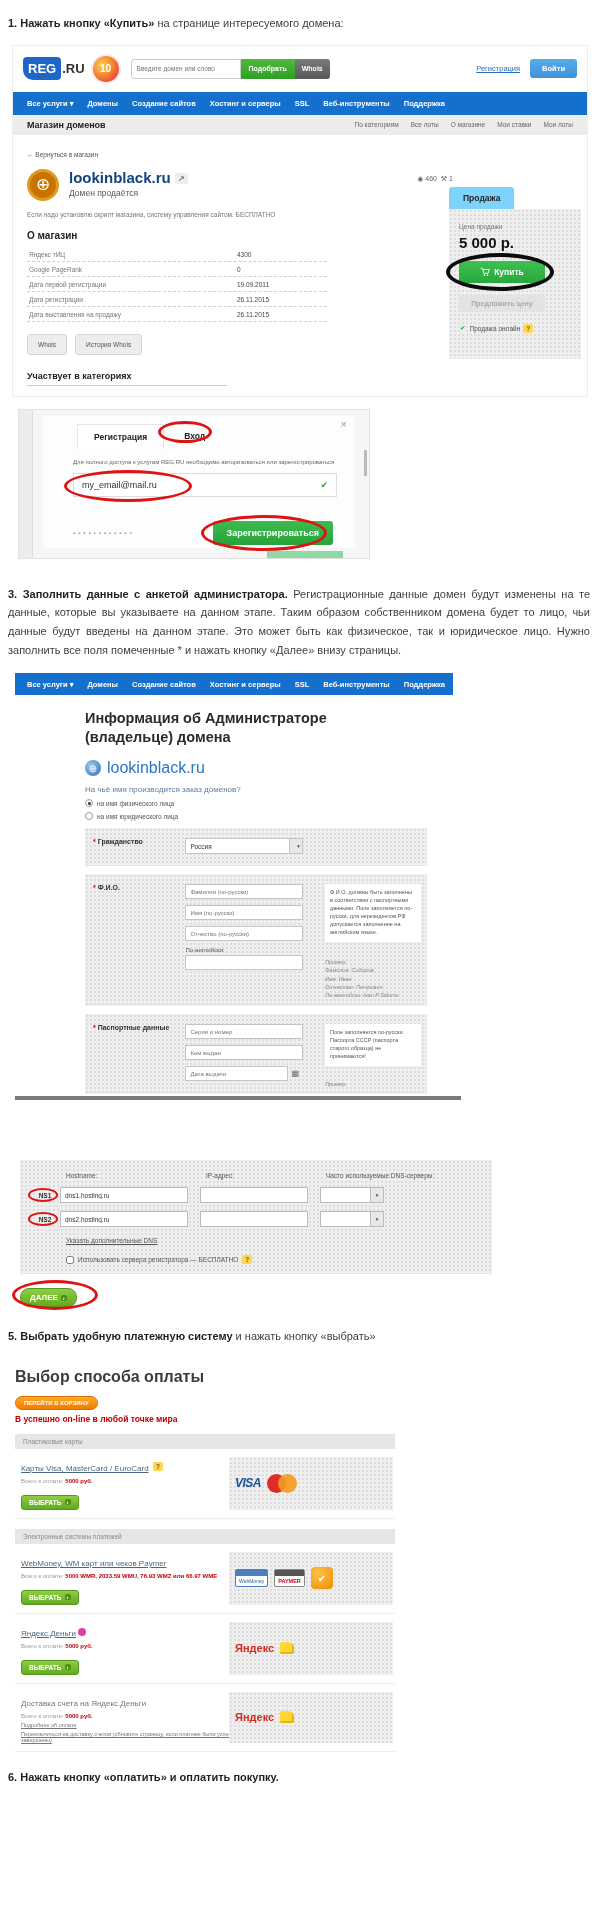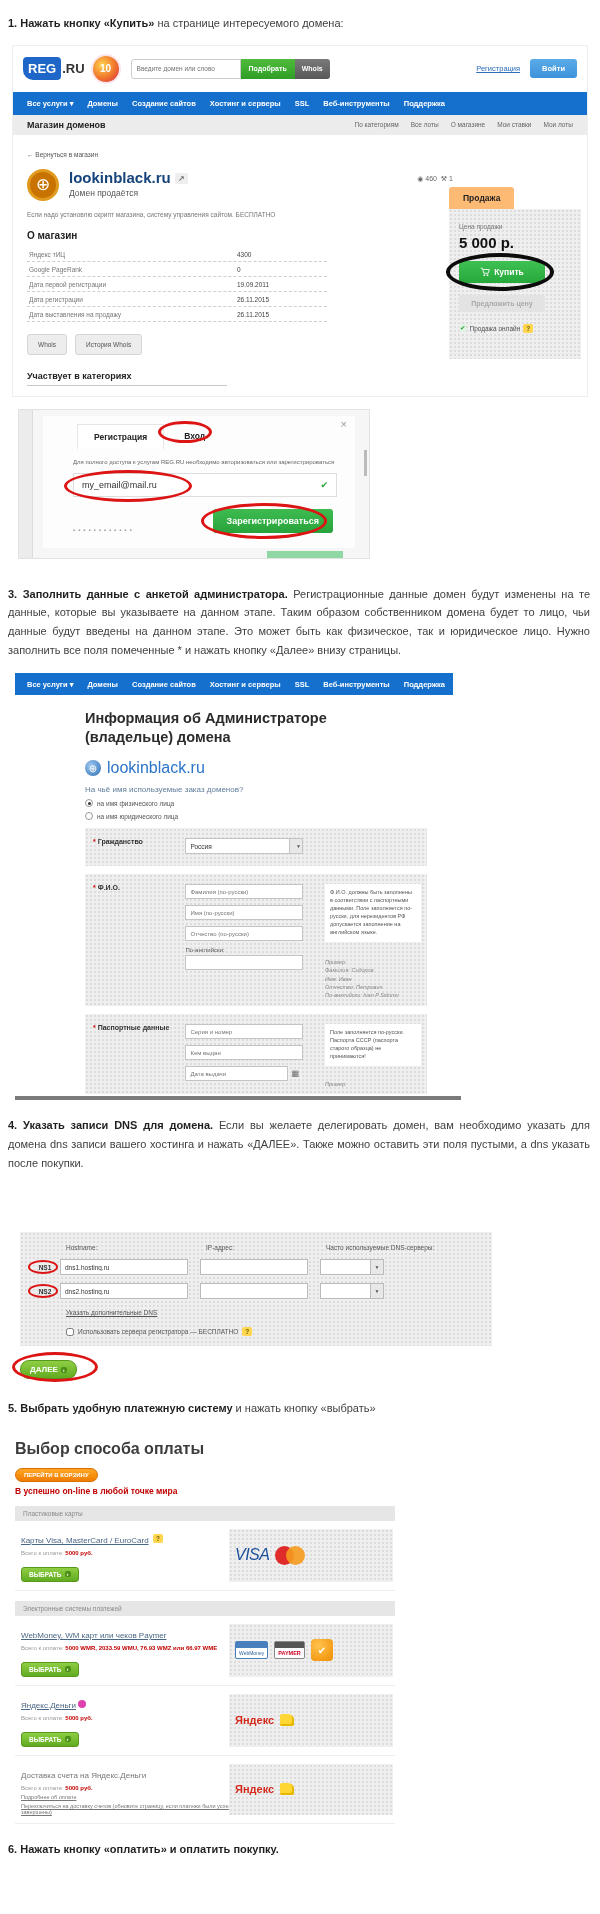--- a/index.html
+++ b/index.html
@@ -49,21 +49,21 @@
   .promo { font-size:6.5px; color:#777; margin-top:10px; width:300px; }
   .about-t { font-size:10px; color:#222; margin-top:12px; }
   .tbl { width:300px; margin-top:6px; }
   .tbl .row { display:flex; justify-content:space-between; border-bottom:1px dashed #cfcfcf; padding:4px 0 3px 2px; }
   .tbl .lb { font-size:6.5px; color:#777; }
   .tbl .vl { font-size:6.5px; color:#444; width:90px; }
   .whois-btns { margin-top:12px; display:flex; gap:8px; }
   .whois-btns button { background:#ededed; border:1px solid #d5d5d5; border-radius:3px; font-size:6.5px; color:#555; padding:6px 10px; cursor:pointer; }
   .cats { font-size:9px; color:#222; margin-top:16px; border-bottom:1px solid #c9c9c9; width:200px; padding-bottom:4px; }
   .sale-panel { position:absolute; top:52px; right:6px; width:132px; }
-  .sale-tab { background:#fdba74; display:inline-block; font-size:8.5px; font-weight:bold; color:#222; padding:6px 14px; border-radius:3px 3px 0 0; }
+  .sale-tab { background:#7dd3fc; display:inline-block; font-size:8.5px; font-weight:bold; color:#222; padding:6px 14px; border-radius:3px 3px 0 0; }
   .sale-body { padding:10px 10px 10px 10px; min-height:150px; }
   .price-lb { font-size:6.5px; color:#777; margin-top:4px; }
   .price { font-size:15px; font-weight:bold; color:#111; margin-top:4px; }
   .buy-wrap { position:relative; margin-top:10px; width:86px; }
   .btn-buy { display:flex; align-items:center; gap:4px; justify-content:center; width:86px; background:linear-gradient(#3fc052,#27a83c); color:#fff; border:none; border-radius:3px; font-size:8.5px; font-weight:bold; padding:6px 0; cursor:pointer; }
   .black-ellipse { position:absolute; top:-8px; left:-13px; width:108px; height:38px; border:4px solid #0c0c0c; border-radius:50%; pointer-events:none; }
   .btn-offer { width:86px; background:#e3e3e3; color:#aaa; border:none; border-radius:3px; font-size:7px; font-weight:bold; padding:5px 0; margin-top:12px; cursor:pointer; }
   .online { font-size:6.5px; color:#555; margin-top:12px; display:flex; align-items:center; gap:3px; }
   .online .chk { color:#2fa33c; background:#e2f3e4; border-radius:2px; font-size:6.5px; padding:0 1px; }
 
@@ -75,21 +75,21 @@
   .m-close { position:absolute; right:8px; top:2px; font-size:11px; color:#999; cursor:pointer; }
   .m-tabs { display:flex; gap:4px; margin:8px 0 0 34px; }
   .m-tab { font-size:8.5px; font-weight:bold; color:#222; padding:7px 16px; }
   .m-tab.active { background:#fff; border:1px solid #e5e5e5; border-bottom:none; }
   .m-tab.login { position:relative; cursor:pointer; }
   .m-body { padding:10px 16px 0 30px; }
   .m-info { font-size:6px; color:#666; }
   .m-mailrow { position:relative; margin-top:8px; display:flex; align-items:center; background:#fff; border:1px solid #ddd; height:24px; padding:0 8px; width:264px; }
   .m-mail { border:none; outline:none; font-size:9px; color:#333; width:200px; }
   .m-ok { margin-left:auto; color:#2fa33c; font-size:9px; }
-  .m-foot { display:flex; align-items:flex-end; margin-top:12px;gap:28px; }
+  .m-foot { display:flex; align-items:center; margin-top:24px;gap:28px; }
   .socials { font-size:6px; color:#9a9a9a; letter-spacing:3px; }
   .m-reg-wrap { position:relative; margin-left:auto; margin-right:6px; }
   .btn-reg { background:linear-gradient(#3dbb50,#28a33b); color:#fff; border:none; border-radius:3px; font-size:9px; font-weight:bold; padding:7px 14px; cursor:pointer; }
   .shot2 .bottom-green { position:absolute; bottom:0; right:26px; width:76px; height:7px; background:#8fd8a4; }
 
   
   .shot3 { margin:14px 0 0 15px; width:446px; border-bottom:4px solid #7a7a7a; padding-bottom:2px; }
   .s3-nav { height:22px; background:#1570cd; display:flex; align-items:center; gap:14px; padding:0 12px; width:438px; overflow:hidden; }
   .s3-nav span { color:#fff; font-size:7.5px; font-weight:bold; white-space:nowrap; cursor:pointer; }
   .s3-content { padding:14px 0 0 70px; }
@@ -142,21 +142,21 @@
   .pay-online { font-size:8.5px; font-weight:bold; color:#c00000; margin-top:4px; }
   .pay-group { background:#e6e6e6; font-size:6.5px; color:#8a8a8a; padding:4px 8px; margin-top:10px; }
   .pay-item { display:flex; border-bottom:1px solid #eee; padding:8px 0 8px 6px; }
   .pay-left { width:200px; }
   .pay-name { font-size:8px; color:#4a6785; text-decoration:underline; cursor:pointer; }
   .pay-name.plain { text-decoration:none; color:#777; cursor:default; }
   .pay-total { font-size:6px; color:#999; margin-top:3px; }
   .pay-total b { color:#c00000; }
   .pay-btn-row { margin-top:7px; }
   .pay-logos { margin-left:8px; width:164px; min-height:40px; display:flex; align-items:center; gap:6px; padding:6px; }
-  .visa { font-size:16px; font-weight:normal; font-style:italic; color:#1a4f9c; letter-spacing:-0.5px; }
+  .visa { font-size:12px; font-weight:bold; font-style:italic; color:#1a4f9c; letter-spacing:-0.5px; }
   .mc { position:relative; width:30px; height:19px; }
   .mc i { position:absolute; top:0; width:19px; height:19px; border-radius:50%; }
   .mc .c1 { left:0; background:#e02b2b; }
   .mc .c2 { left:11px; background:#f59b1e; opacity:0.9; }
   .wm1 { background:#fff; border:1px solid #4a7fbe; border-radius:2px; font-size:5px; color:#2a5fa0; padding:8px 3px 2px 3px; position:relative; }
   .wm1::before { content:""; position:absolute; top:0; left:0; right:0; height:6px; background:#4a7fbe; }
   .wm2 { background:#fff; border:1px solid #888; border-radius:2px; font-size:5.5px; font-weight:bold; color:#c02; padding:8px 3px 2px 3px; position:relative; }
   .wm2::before { content:""; position:absolute; top:0; left:0; right:0; height:6px; background:#555; }
   .wm-badge { width:22px; height:22px; border-radius:4px; background:radial-gradient(circle at 35% 30%, #ffc34d, #ef8c00); color:#fff; font-size:10px; display:flex; align-items:center; justify-content:center; }
   .ya { font-size:11px; font-weight:bold; color:#d52b1e; }
@@ -325,21 +325,21 @@
       <span>Поддержка</span>
     </div>
     <div class="s3-content">
       <div class="s3-title">Информация об Администраторе (владельце) домена</div>
       <div class="s3-domrow">
         <span class="s3-globe">
             <span>⊕</span>
           </span>
         <span class="s3-domain">lookinblack.ru</span>
       </div>
-      <div class="s3-q">На чьё имя используемые заказ доменов?</div>
+      <div class="s3-q">На чьё имя производится заказ доменов?</div>
       <div class="radio-row">
           <span class="radio on"></span>
           <span>на имя физического лица</span>
         </div>
       <div class="radio-row">
           <span class="radio"></span>
           <span>на имя юридического лица</span>
         </div>
 
       <div class="fbox tx">
@@ -382,21 +382,20 @@
           </span>
         </span>
         <div class="helpbox">Поле заполняется по-русски. Паспорта СССР (паспорта старого образца) не принимаются!</div>
         <div class="example" style="top:66px;">
             <div>Пример:</div>
           </div>
       </div>
     </div>
   </div>
 
-  <p class="step" style="margin-top:16px;"><b>4. Указать записи DNS для домена.</b><span> Если вы желаете делегировать домен, вам необходимо указать для домена dns записи вашего хостинга и нажать «ДАЛЕЕ». Также можно оставить эти поля пустыми, а dns указать после покупки.</span></p>
 
   <div class="shot4">
     <div class="dnsbox tx">
       <div class="dns-head">
         <span class="h1">Hostname:</span>
         <span class="h2">IP-адрес:</span>
         <span class="h3">Часто используемые DNS-серверы:</span>
       </div>
       <div class="dns-row">
         <span class="ns"><span>NS1</span><span class="rell"></span></span>

